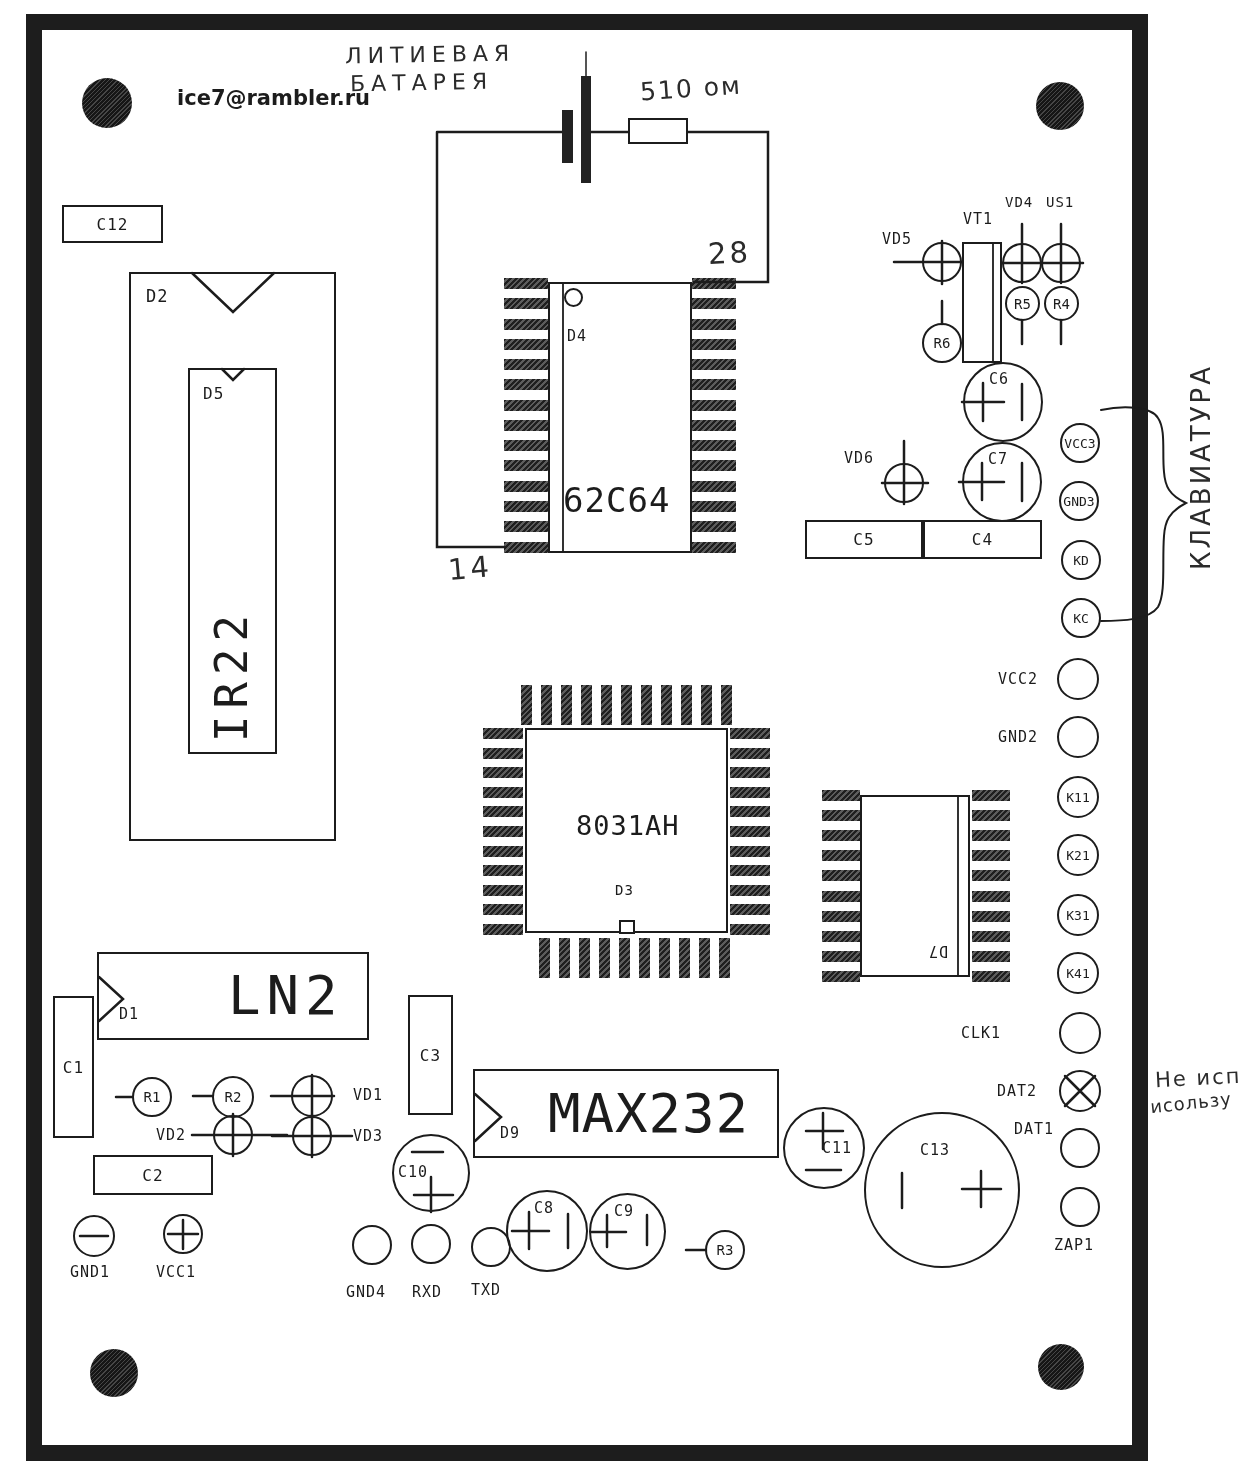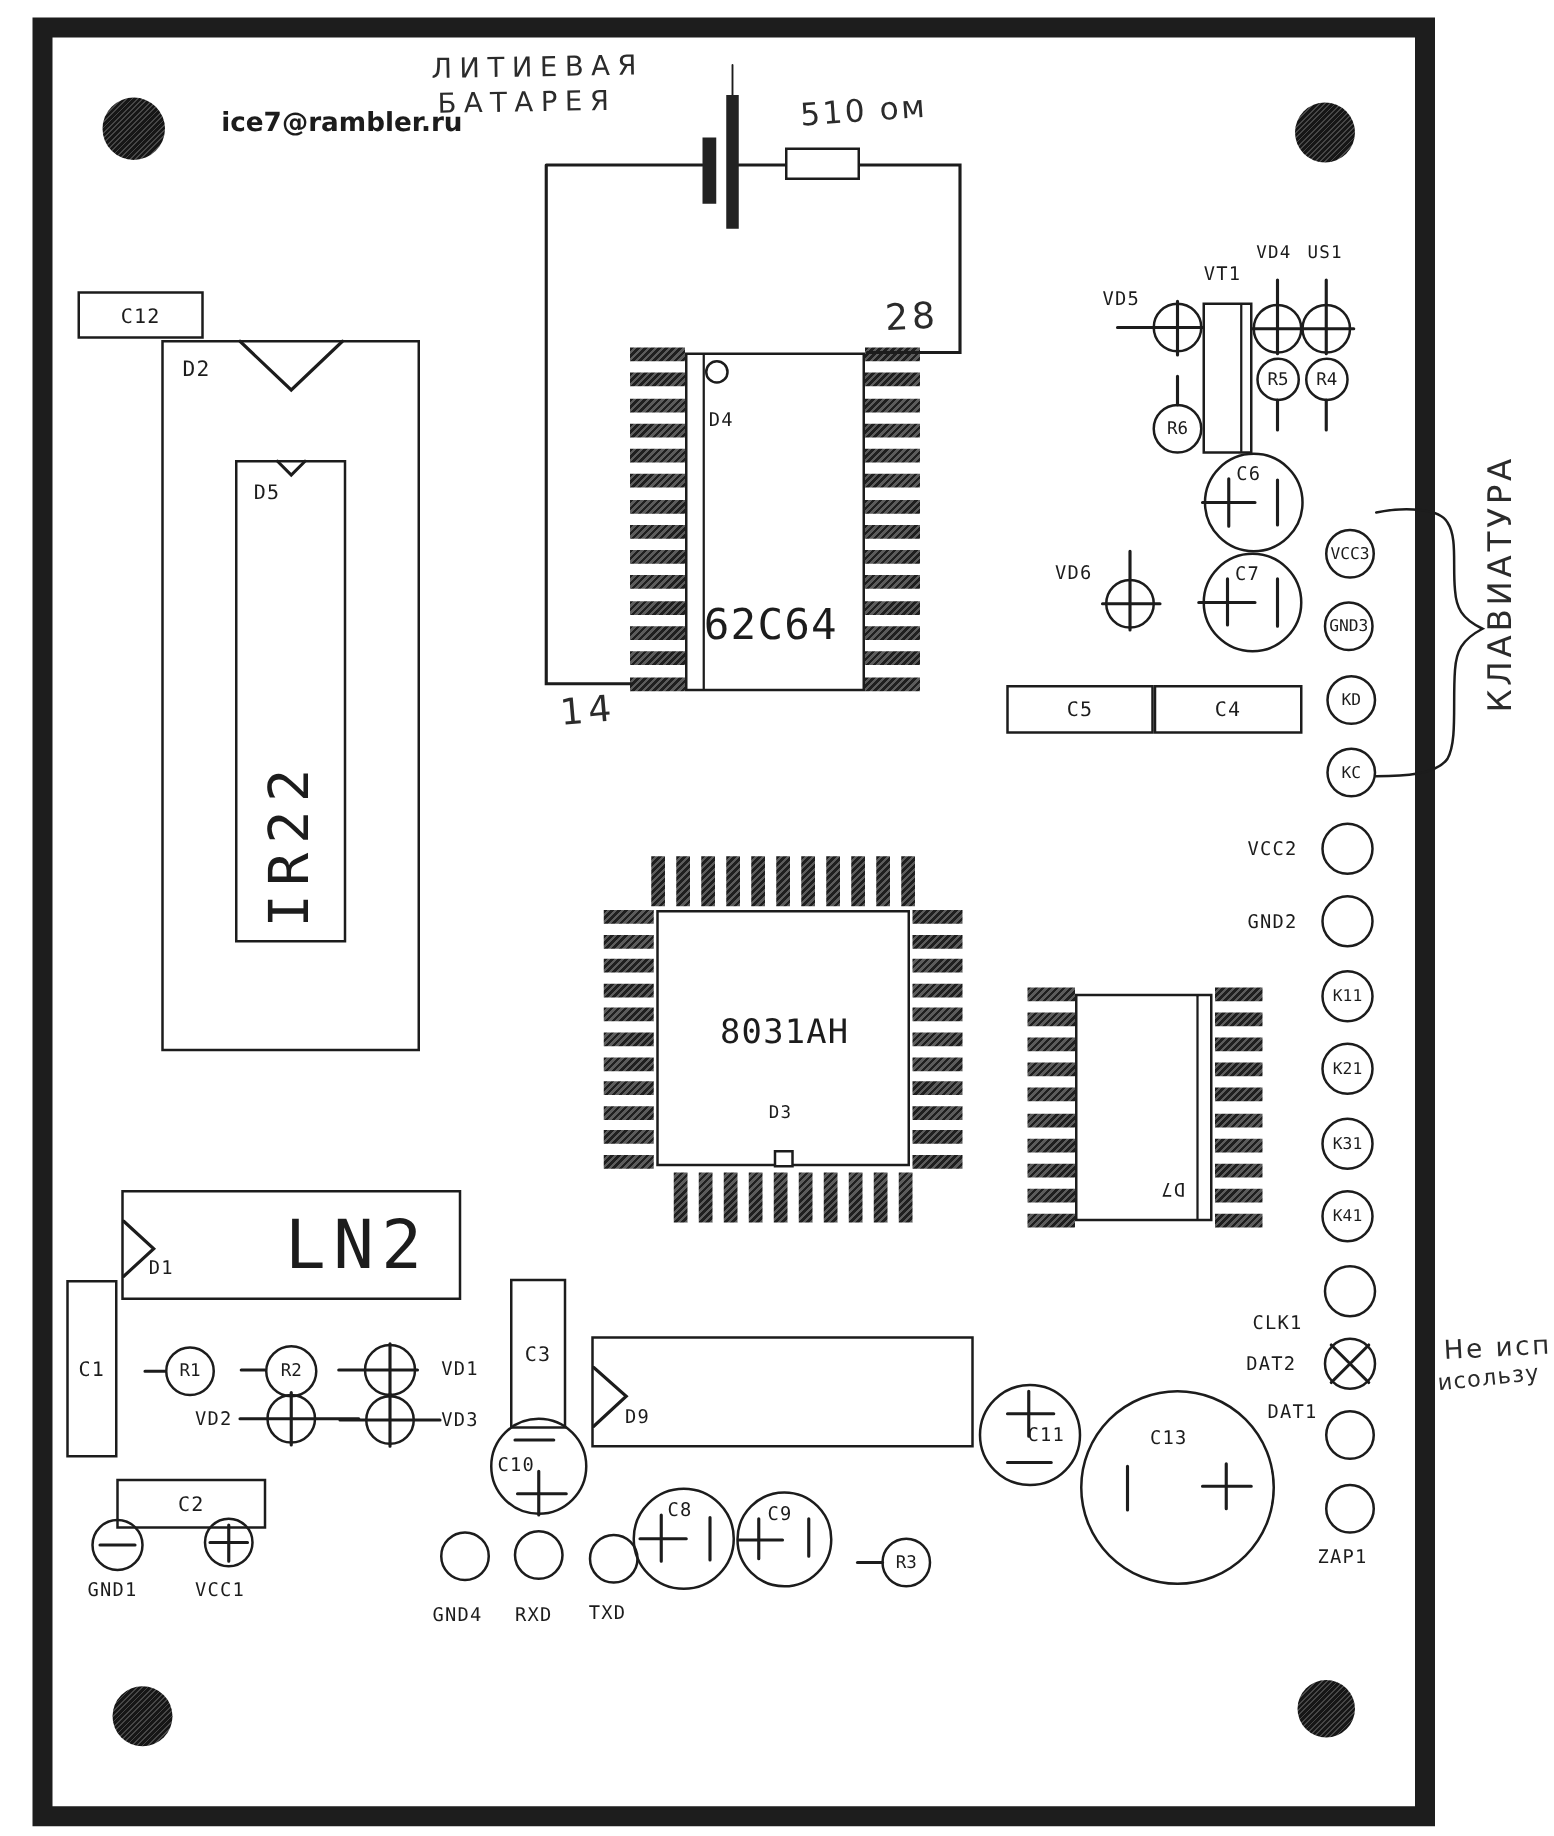--- a/index.html
+++ b/index.html
@@ -3,21 +3,21 @@
 <meta charset="utf-8">
 <style>
   html,body{margin:0;padding:0;background:#fff;}
   #board{position:relative;width:1243px;height:1469px;background:#fff;overflow:hidden;
          font-family:"DejaVu Sans Mono",monospace;color:#1c1c1c;}
   .edge{position:absolute;left:26px;top:14px;width:1122px;height:1447px;box-sizing:border-box;
         border:16px solid #1d1d1d;}
   .hole{position:absolute;border-radius:50%;
         background:repeating-linear-gradient(135deg,#161616 0 2px,#474747 2px 3px);}
   .box{position:absolute;box-sizing:border-box;border:2.5px solid #1c1c1c;background:transparent;}
-  .boxc{display:flex;align-items:center;justify-content:center;font-size:16px;letter-spacing:1px;margin-top:28px;}
+  .boxc{display:flex;align-items:center;justify-content:center;font-size:16px;letter-spacing:1px;}
   .circ{position:absolute;box-sizing:border-box;border:2.5px solid #1c1c1c;border-radius:50%;
         display:flex;align-items:center;justify-content:center;font-size:14px;}
   .reflbl{position:absolute;white-space:nowrap;font-size:15px;letter-spacing:1px;}
   .bigtxt{position:absolute;white-space:nowrap;font-weight:400;}
   .hand{position:absolute;white-space:nowrap;font-family:"DejaVu Sans",sans-serif;color:#2b2b2b;}
   .pad{position:absolute;background:repeating-linear-gradient(135deg,#1f1f1f 0 2px,#5c5c5c 2px 4px);}
   .padrow{position:absolute;left:0;top:0;}
   .over{position:absolute;left:0;top:0;z-index:9;pointer-events:none;}
   .vtext{transform:rotate(-90deg);transform-origin:0 0;}
   .r180{transform:rotate(180deg);}
@@ -230,21 +230,21 @@
     </div>
   <div class="circ" style="left:1057px;top:834px;width:42px;height:42px;font-size:13px;">
       <span>K21</span>
     </div>
   <div class="circ" style="left:1057px;top:894px;width:42px;height:42px;font-size:13px;">
       <span>K31</span>
     </div>
   <div class="circ" style="left:1057px;top:952px;width:42px;height:42px;font-size:13px;">
       <span>K41</span>
     </div>
-  <div class="reflbl" style="left:1002px;top:1024px;margin-top:25px;">CLK1</div>
+  <div class="reflbl" style="left:961px;top:1024px;">CLK1</div>
   <div class="circ" style="left:1059px;top:1012px;width:42px;height:42px;"></div>
   <div class="reflbl" style="left:997px;top:1082px;">DAT2</div>
   <div class="circ" style="left:1059px;top:1070px;width:42px;height:42px;"></div>
   <div class="reflbl" style="left:1014px;top:1120px;">DAT1</div>
   <div class="circ" style="left:1060px;top:1128px;width:40px;height:40px;"></div>
   <div class="circ" style="left:1060px;top:1187px;width:40px;height:40px;"></div>
   <div class="reflbl" style="left:1054px;top:1236px;">ZAP1</div>
 
   <div class="box" style="left:97px;top:952px;width:272px;height:88px;"></div>
   <div class="reflbl" style="left:119px;top:1005px;">D1</div>
@@ -282,20 +282,21 @@
   <div class="reflbl" style="left:398px;top:1163px;">C10</div>
   <div class="circ" style="left:352px;top:1225px;width:40px;height:40px;"></div>
   <div class="reflbl" style="left:346px;top:1283px;">GND4</div>
   <div class="circ" style="left:411px;top:1224px;width:40px;height:40px;"></div>
   <div class="reflbl" style="left:412px;top:1283px;">RXD</div>
   <div class="circ" style="left:471px;top:1227px;width:40px;height:40px;"></div>
   <div class="reflbl" style="left:471px;top:1281px;">TXD</div>
 
   <div class="box" style="left:473px;top:1069px;width:306px;height:89px;"></div>
   <div class="reflbl" style="left:500px;top:1124px;">D9</div>
+  <div class="bigtxt" style="left:548px;top:1082px;font-size:54px;letter-spacing:1px;">MAX232</div>
 
   <div class="circ" style="left:506px;top:1190px;width:82px;height:82px;"></div>
   <div class="reflbl" style="left:534px;top:1199px;">C8</div>
   <div class="circ" style="left:589px;top:1193px;width:77px;height:77px;"></div>
   <div class="reflbl" style="left:614px;top:1202px;">C9</div>
   <div class="circ" style="left:705px;top:1230px;width:40px;height:40px;">
       <span>R3</span>
     </div>
   <div class="circ" style="left:783px;top:1107px;width:82px;height:82px;"></div>
   <div class="reflbl" style="left:786px;top:1139px;margin-left:36px;">C11</div>

